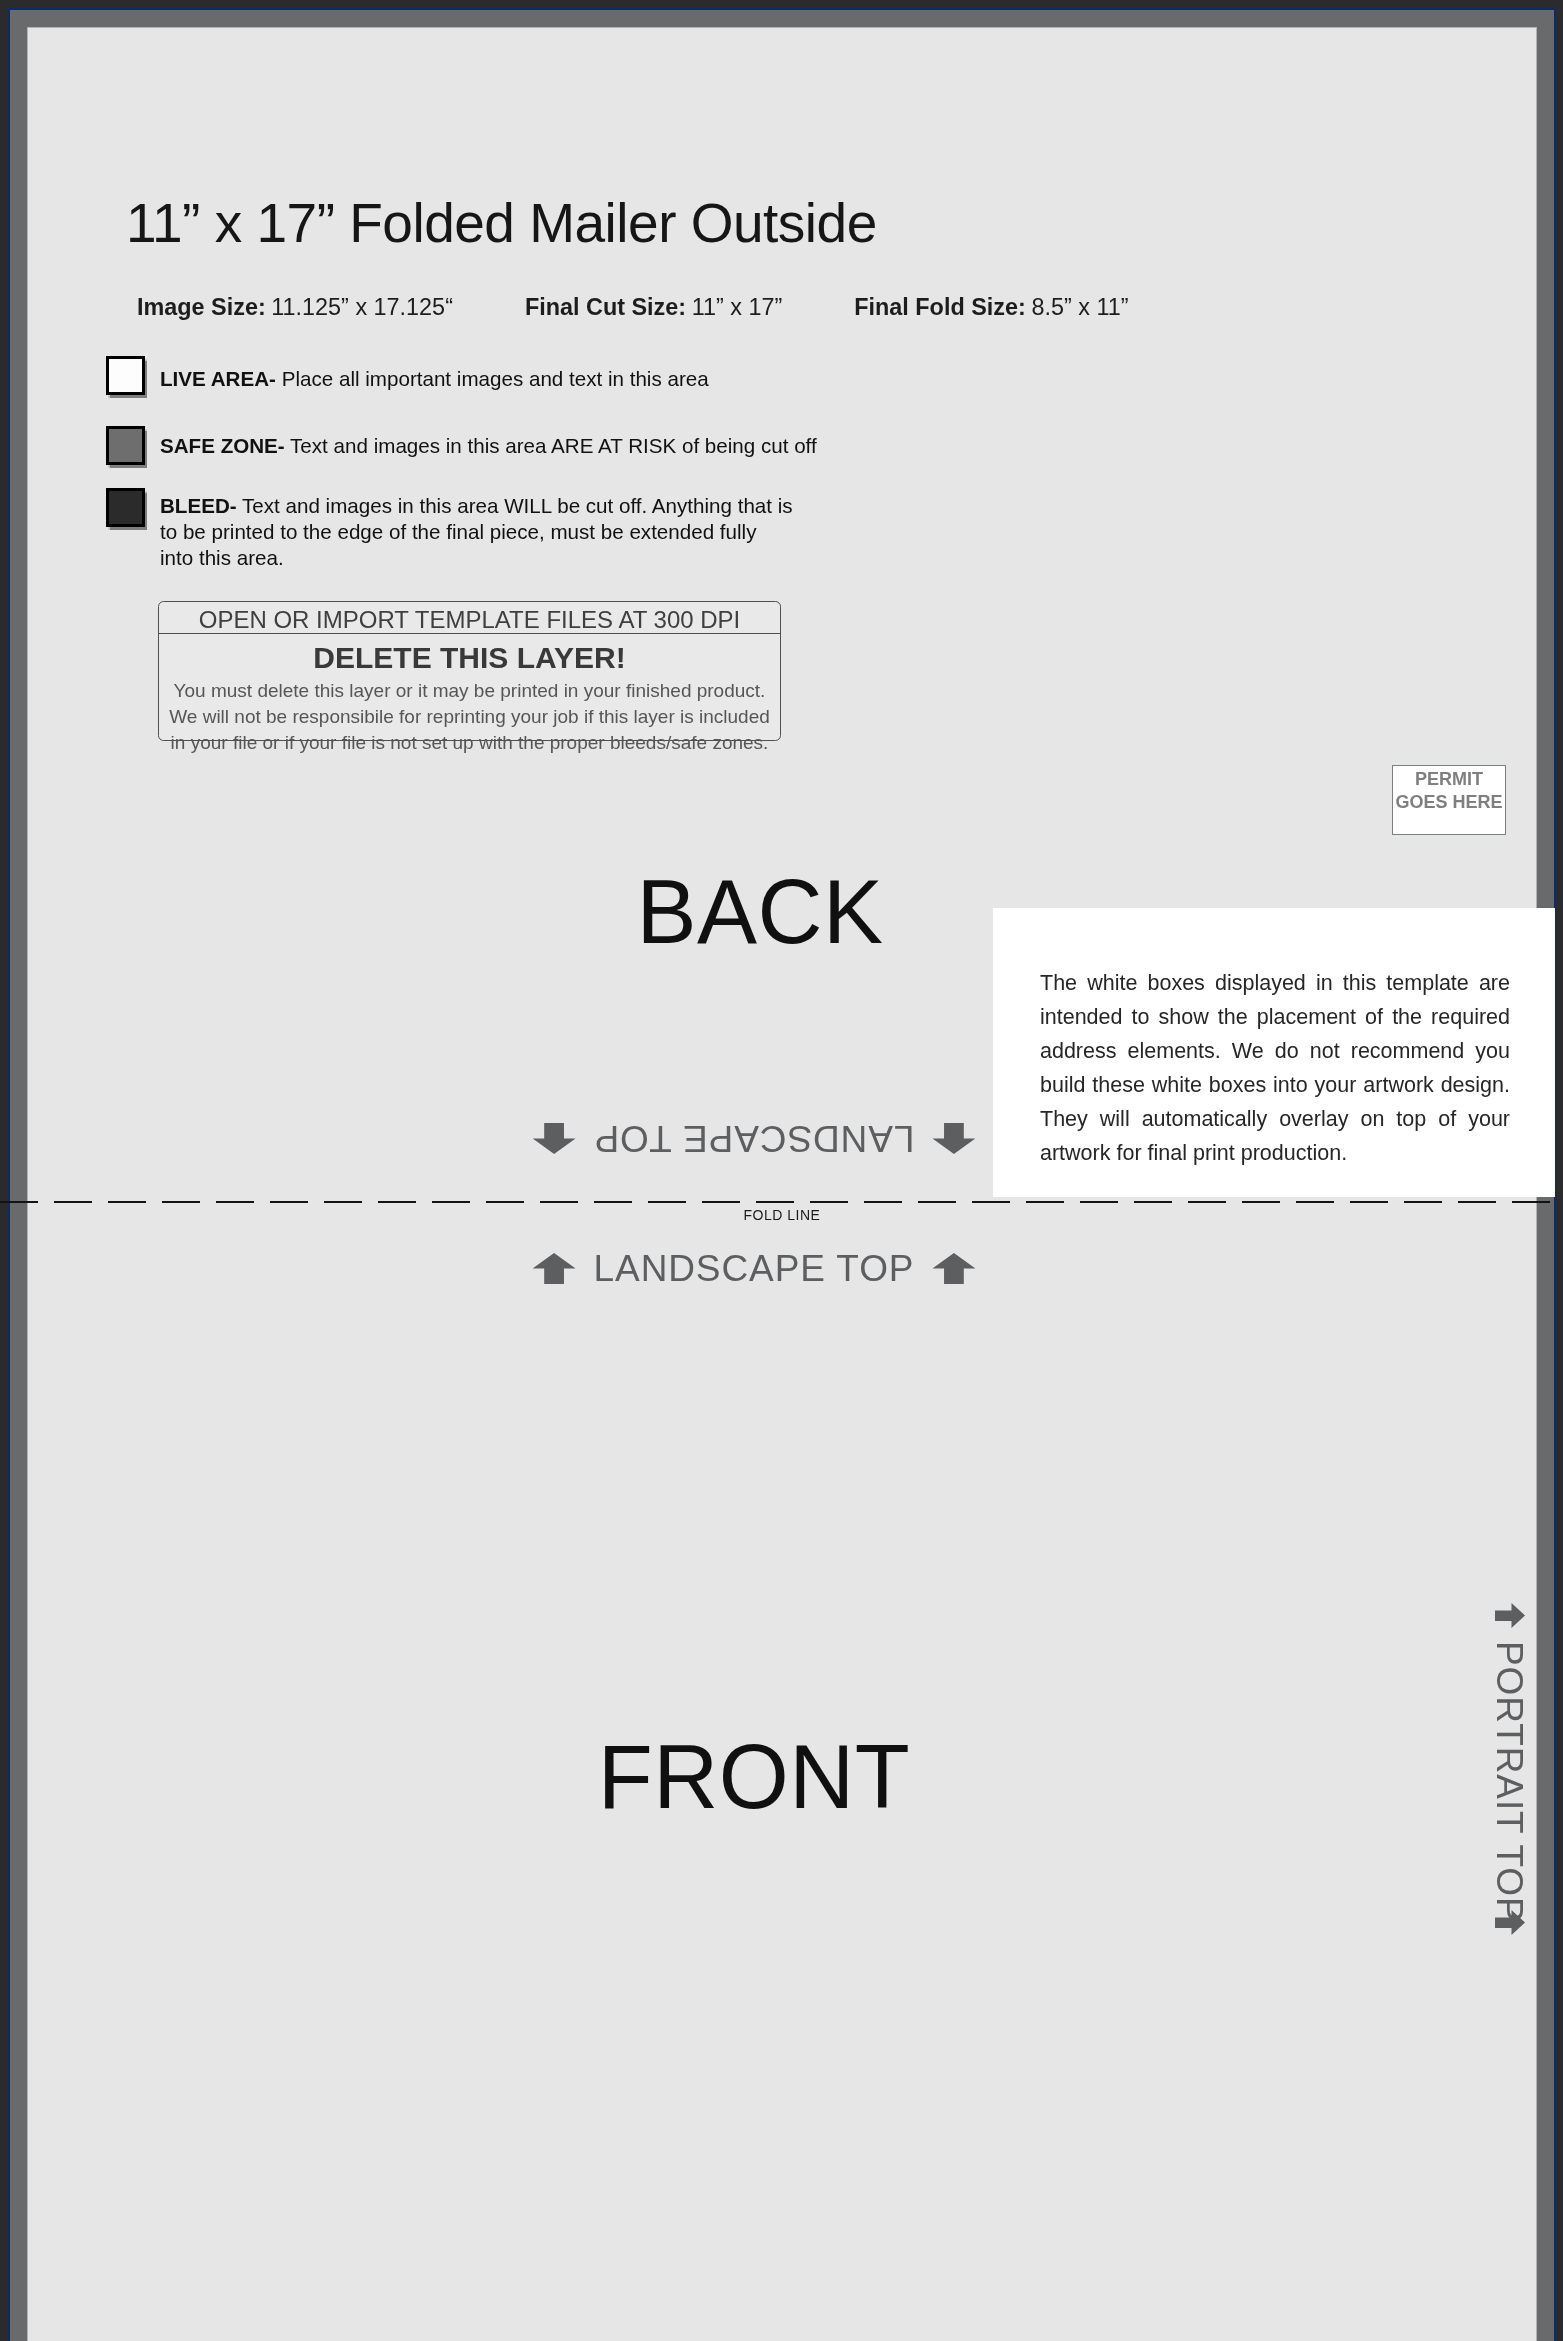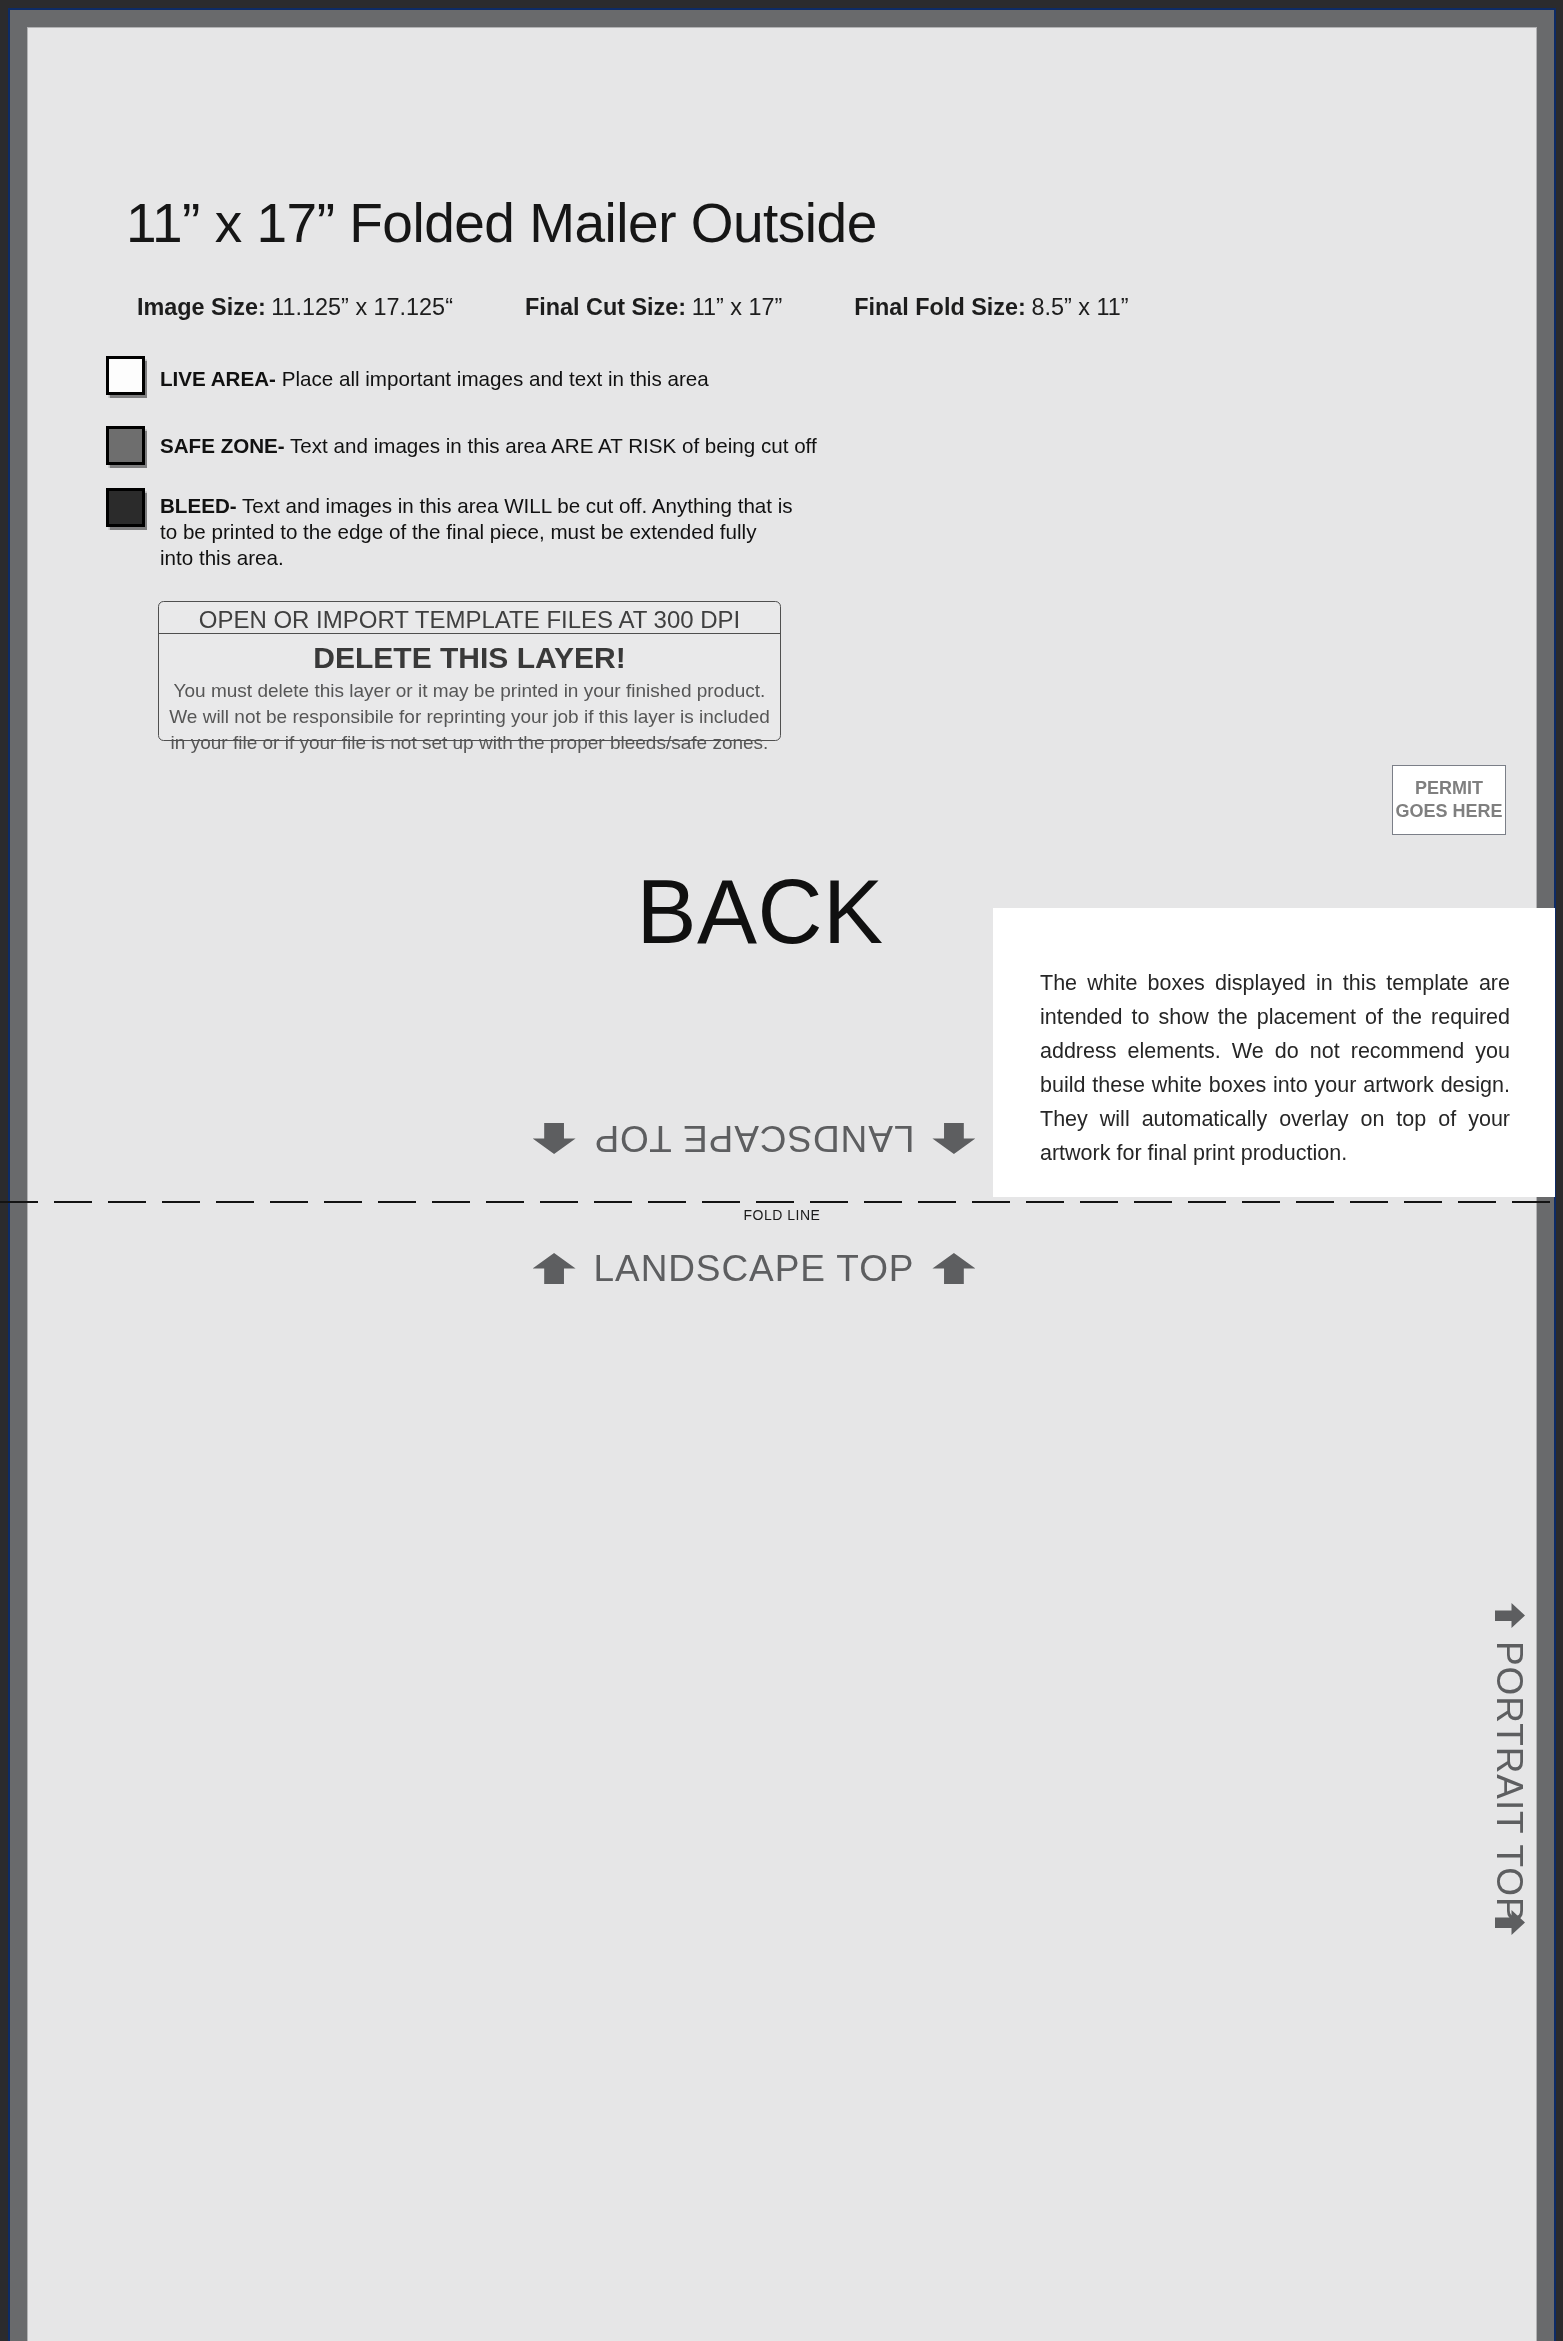--- a/index.html
+++ b/index.html
@@ -54,21 +54,21 @@
     border-bottom:1.4px solid #4f4f4f;letter-spacing:0;
   }
   .tpl-warning{font-size:30px;font-weight:700;color:#393939;margin-top:6.6px;}
   .tpl-body{font-size:19px;color:#565656;line-height:26px;margin-top:2.8px;}
 
   
   .permit{
     position:absolute;left:1392px;top:765px;width:114px;height:70px;
     background:#fff;border:1.9px solid #7b7f88;box-sizing:border-box;
     text-align:center;color:#7f7f7f;font-weight:700;font-size:18px;
-    line-height:22.5px;padding-top:11px;letter-spacing:0;
+    line-height:22.5px;padding-top:2px;letter-spacing:0;
   }
 
   
   .panel-label{
     position:absolute;left:0;right:56px;text-align:center;
     font-size:90px;font-weight:300;color:#101010;letter-spacing:0.5px;
   }
   .panel-back{top:861px;margin-left:12px;}
   .panel-front{top:1726px;}
 
@@ -173,20 +173,21 @@
       <div>in your file or if your file is not set up with the proper bleeds/safe zones.</div>
     </div>
   </div>
 
   <div class="permit">
     <div>PERMIT</div>
     <div>GOES HERE</div>
   </div>
 
   <div class="panel-label panel-back">BACK</div>
+  <div class="panel-label panel-front">FRONT</div>
 
   <div class="land-row land-bottom">
     <div class="arrow-up"></div>
     <div class="txt">LANDSCAPE TOP</div>
     <div class="arrow-up"></div>
   </div>
 
   <div class="land-row land-top">
     <div class="arrow-up"></div>
     <div class="txt">LANDSCAPE TOP</div>

